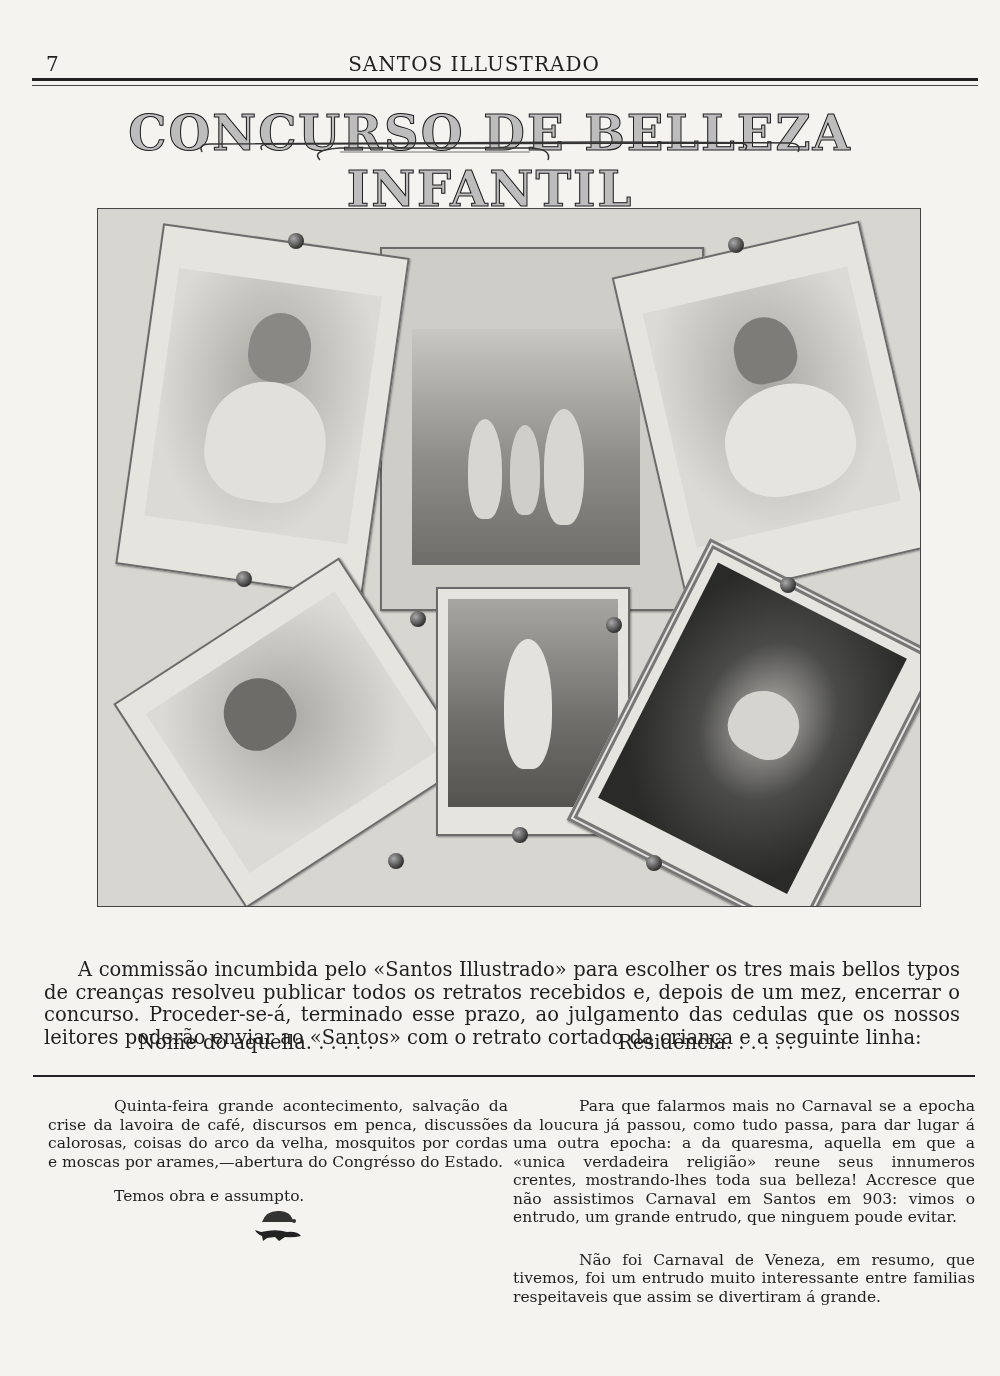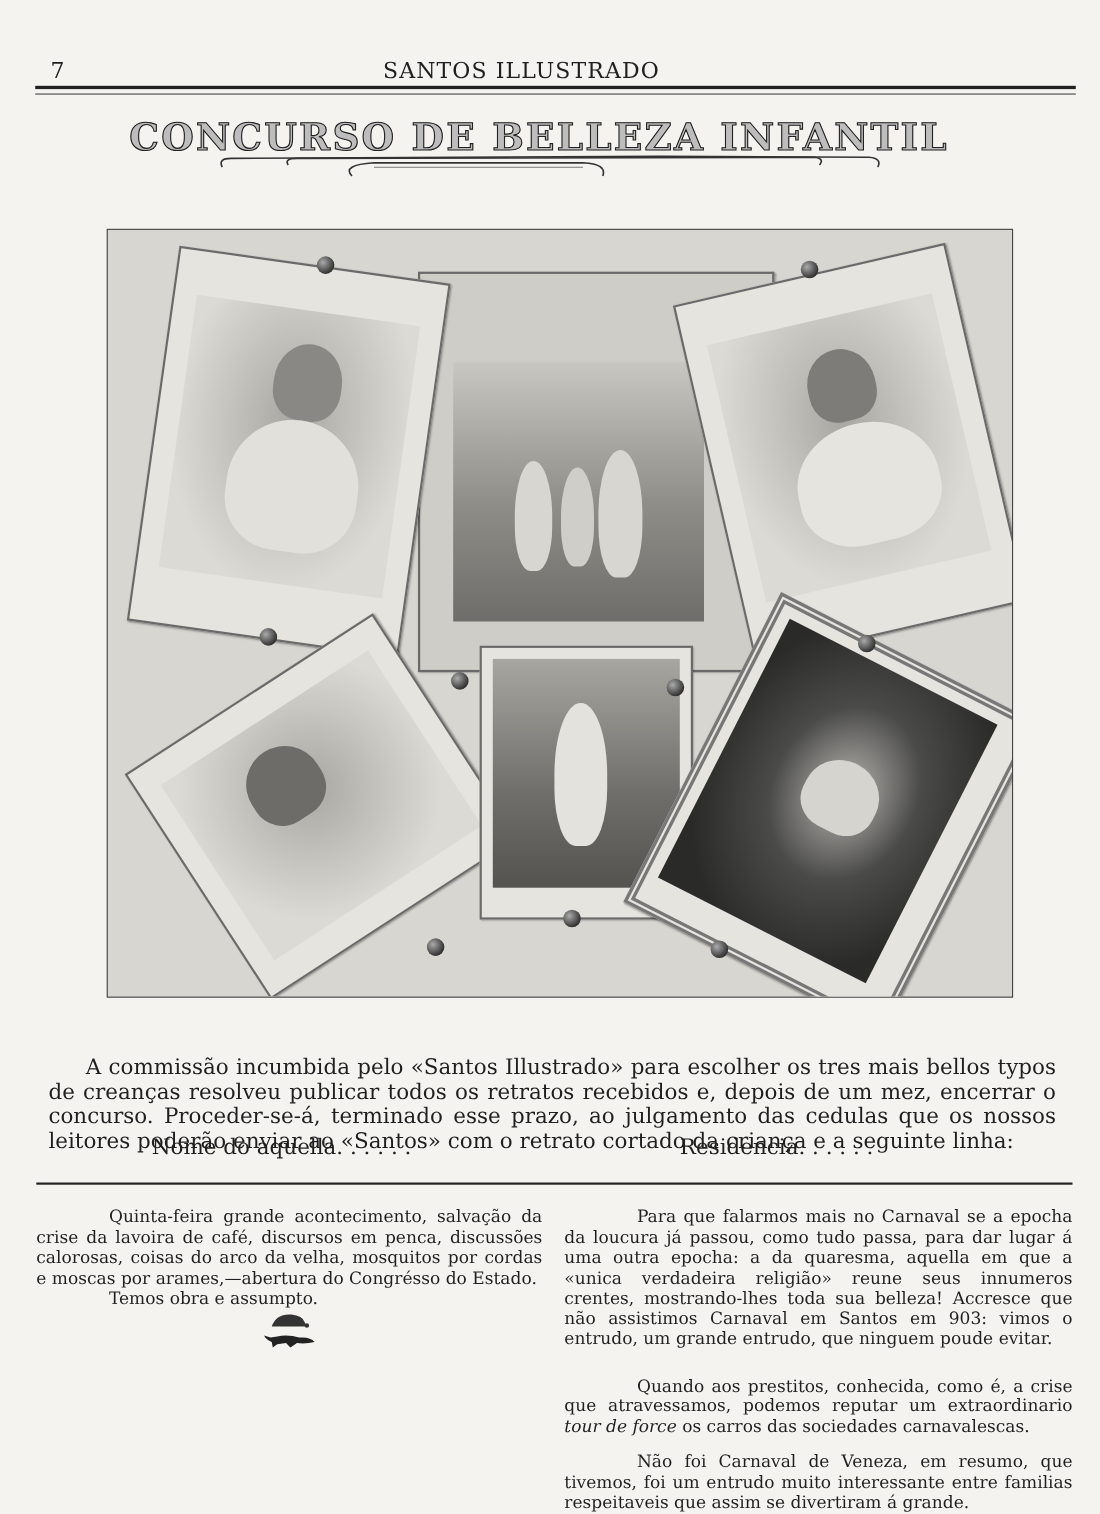--- a/index.html
+++ b/index.html
@@ -1,42 +1,42 @@
 <!DOCTYPE html>
 <html><head>
 <meta charset="utf-8">
 <style>
   html,body{margin:0;padding:0;}
   body{width:1000px;height:1376px;background:#f4f3f0;position:relative;overflow:hidden;
        font-family:"DejaVu Serif","Liberation Serif",serif;color:#1f1f1f;}
   .page-num{position:absolute;left:46px;top:52px;font-size:20px;}
   .running-head{position:absolute;left:0;width:948px;top:52px;text-align:center;font-size:20px;letter-spacing:1px;}
   .head-rule{position:absolute;left:32px;right:22px;top:78px;height:4px;border-top:3px solid #222;border-bottom:1px solid #444;}
-  .title{position:absolute;left:0;width:980px;top:105px;text-align:center;font-size:34px;font-weight:bold;
+  .title{position:absolute;left:0;width:980px;top:105px;text-align:center;font-size:48px;font-weight:bold;
          letter-spacing:2px;color:#3a3a3a;font-family:"DejaVu Serif",serif;
          text-shadow:0 0 0 #000;-webkit-text-stroke:1px #222;color:#bdbdbd;}
   .flourish{position:absolute;left:180px;top:140px;width:640px;height:30px;}
   .plate{position:absolute;left:97px;top:208px;width:822px;height:697px;background:#d8d6d1;border:1px solid #444;overflow:hidden;}
   .card{position:absolute;background:#e6e4df;border:2px solid #6a6a6a;box-shadow:1px 1px 2px rgba(0,0,0,.4);}
   .card .photo{position:absolute;background:radial-gradient(ellipse at 50% 40%,#a9a7a2 0%,#c8c6c1 45%,#dcdad5 75%);}
   .card.dark .photo{background:radial-gradient(ellipse at 55% 45%,#b9b7b3 0%,#4a4a48 40%,#2a2a29 80%);}
   .pin{position:absolute;width:16px;height:16px;border-radius:50%;background:radial-gradient(circle at 35% 35%,#aaa,#333 70%);}
   .figure{position:absolute;border-radius:50% 50% 40% 40%;background:#8e8c88;}
   .para{position:absolute;left:28px;width:948px;top:943px;font-size:19.5px;line-height:22.5px;text-align:justify;}
   .para p{margin:16px;}
   .para .indent{text-indent:34px;}
   .vote-line{position:absolute;top:1031px;font-size:19.5px;}
   .mid-rule{position:absolute;left:33px;right:25px;top:1075px;border-top:2px solid #222;}
   .col{position:absolute;top:1097px;font-size:15.5px;line-height:18.5px;text-align:justify;}
   .col p{margin:0 0 9px 0;text-indent:66px;}
   .col p.tight{margin-bottom:0;}
-  .col p.t2{text-indent:66px;margin-top:0;}
+  .col p.t2{text-indent:66px;margin-top:16px;}
   .col em{font-style:italic;}
   .orn{display:block;margin:2px auto 2px auto;width:40px;height:16px;}
-  .col-left{left:33px;width:460px;}
+  .col-left{left:48px;width:460px;}
   .col-right{left:513px;width:462px;}
 </style>
 </head>
 <body>
 
 <div class="page-num">7</div>
 <div class="running-head">SANTOS ILLUSTRADO</div>
 <div class="head-rule"></div>
 
 <div class="title">CONCURSO DE BELLEZA INFANTIL</div>
@@ -110,15 +110,14 @@
     <path d="M4 14 Q8 2 22 3 Q32 4 34 10 L36 14 Z" fill="#333"></path>
     <circle cx="36" cy="13" r="2" fill="#333"></circle>
   </svg>
   <svg class="orn" viewBox="0 0 50 16" style="width:50px;">
     <path d="M2 4 L8 6 L14 5 Q24 3 34 6 Q44 5 48 10 Q40 12 32 11 L26 15 L22 11 L14 12 L10 15 L9 10 Q4 8 2 4 Z" fill="#222"></path>
   </svg>
 </div>
 
 <div class="col col-right">
   <p style="margin-bottom:24px;">Para que falarmos mais no Carnaval se a epocha da loucura já passou, como tudo passa, para dar lugar á uma outra epocha: a da quaresma, aquella em que a «unica verdadeira religião» reune seus innumeros crentes, mostrando-lhes toda sua belleza! Accresce que não assistimos Carnaval em Santos em 903: vimos o entrudo, um grande entrudo, que ninguem poude evitar.</p>
-  <p style="margin-bottom:14px;"><span>Quando aos prestitos, conhecida, como é, a crise que atravessamos, podemos reputar um extraordinario </span><em>tour de force</em><span> os carros das sociedades carnavalescas.</span></p>
   <p>Não foi Carnaval de Veneza, em resumo, que tivemos, foi um entrudo muito interessante entre familias respeitaveis que assim se divertiram á grande.</p>
 </div>
 
 </body></html>

